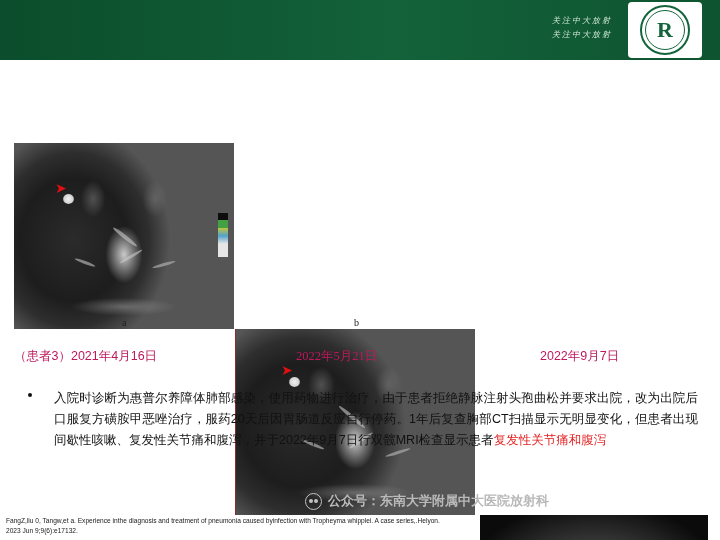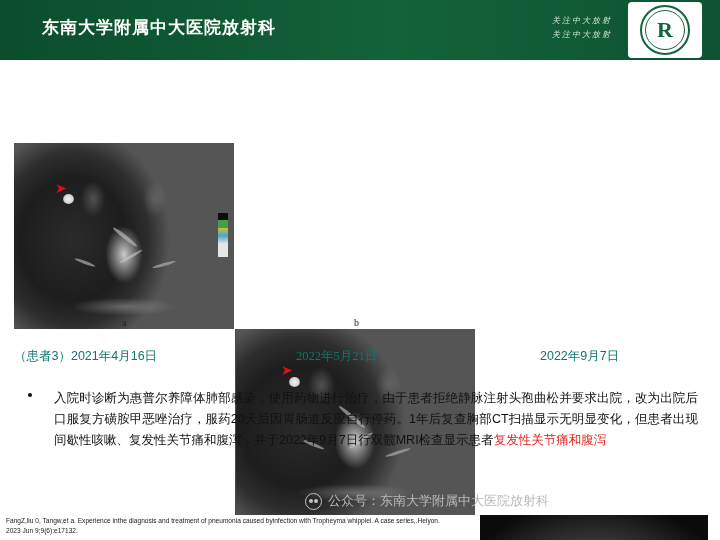--- a/index.html
+++ b/index.html
@@ -176,21 +176,21 @@
     color: #222;
     font-family: "Liberation Serif", serif;
   }
   .date-row {
     position: absolute;
     top: 348px;
     left: 0;
     width: 720px;
     height: 16px;
     font-size: 12.5px;
-    color: #0f766e;
+    color: #be185d;
   }
   .date-row span { position: absolute; white-space: nowrap; }
   
   .bullet-block {
     position: absolute;
     left: 28px;
     top: 388px;
     width: 670px;
   }
   .bullet-dot {
@@ -212,20 +212,21 @@
   
   .watermark {
     position: absolute;
     left: 305px;
     top: 492px;
     display: flex;
     align-items: center;
     color: #b9b9b9;
     font-size: 13px;
     white-space: nowrap;
+    font-weight: bold;
   }
   .wm-icon {
     width: 15px; height: 15px;
     border-radius: 50%;
     border: 1.4px solid #c3c3c3;
     margin-right: 6px;
     position: relative;
   }
   .wm-icon:before {
     content: "";
@@ -252,21 +253,20 @@
     font-size: 6.6px;
     line-height: 9.5px;
     color: #1a1a1a;
     font-family: "Liberation Sans", sans-serif;
   }
 </style>
 </head>
 <body>
 
 <div class="header">
-  <div class="header-title">东南大学附属中大医院放射科</div>
   <div class="header-slogan">
     <div>关注中大放射</div>
     <div>关注中大放射</div>
   </div>
   <div class="logo-badge">
     <div class="logo-circle">
       <span class="logo-letter">R</span>
     </div>
   </div>
 </div>

